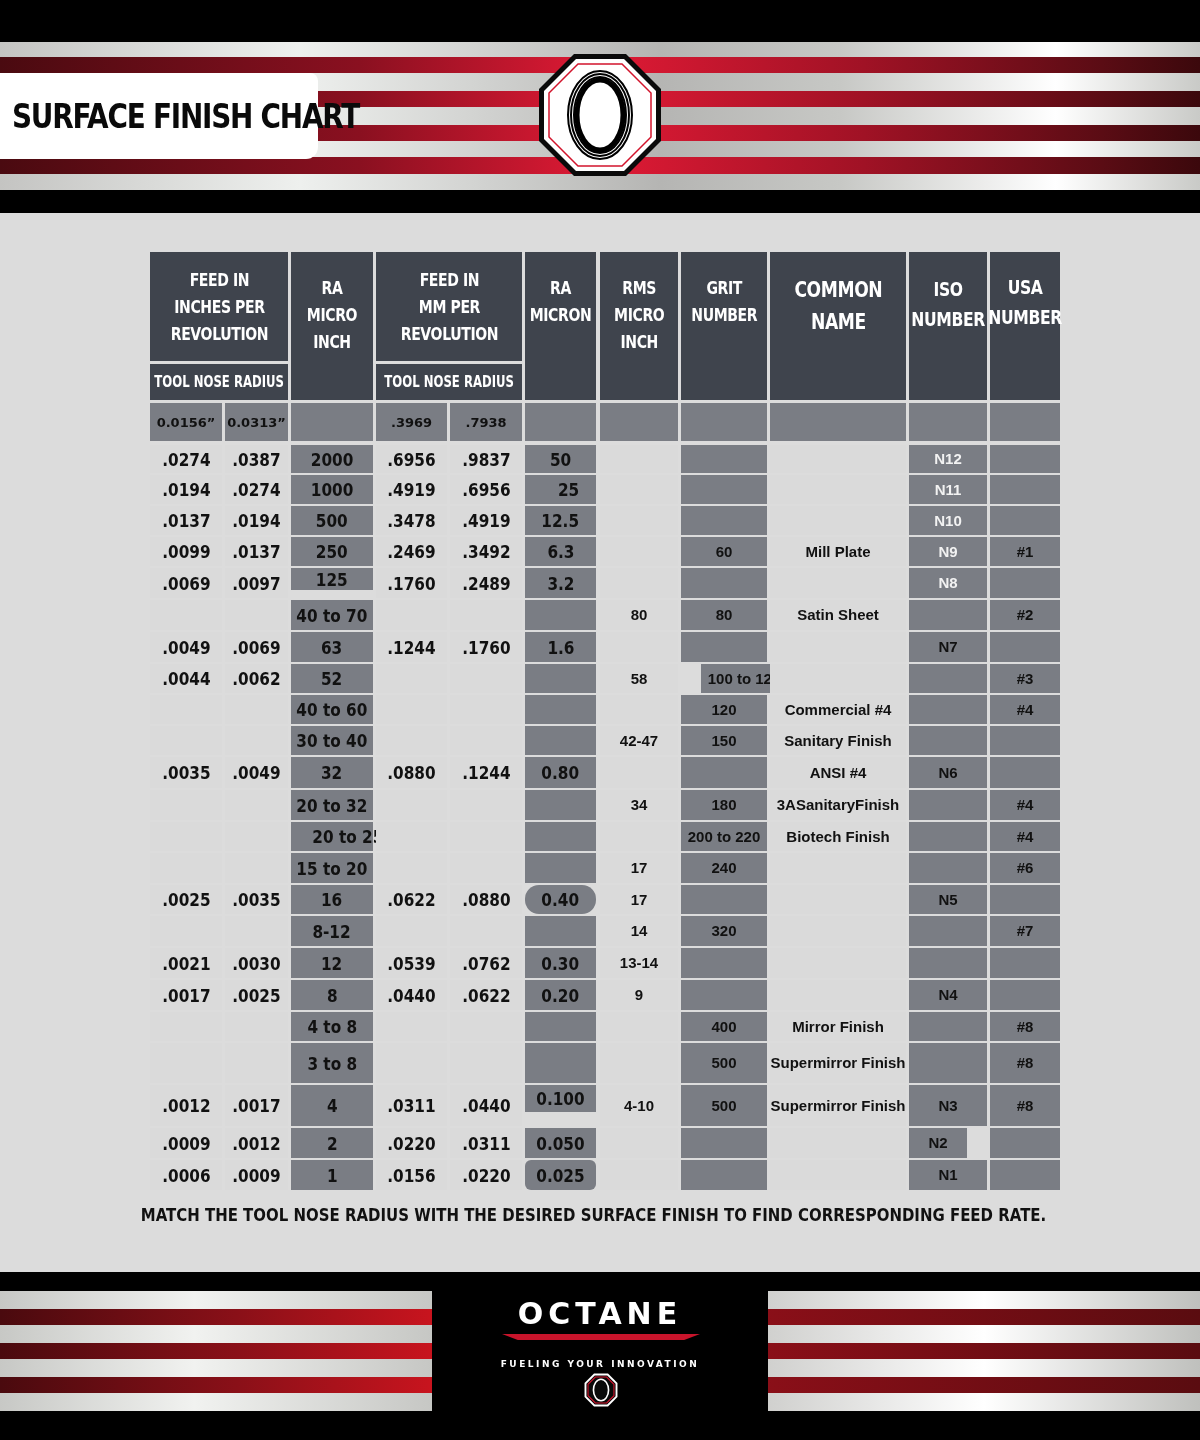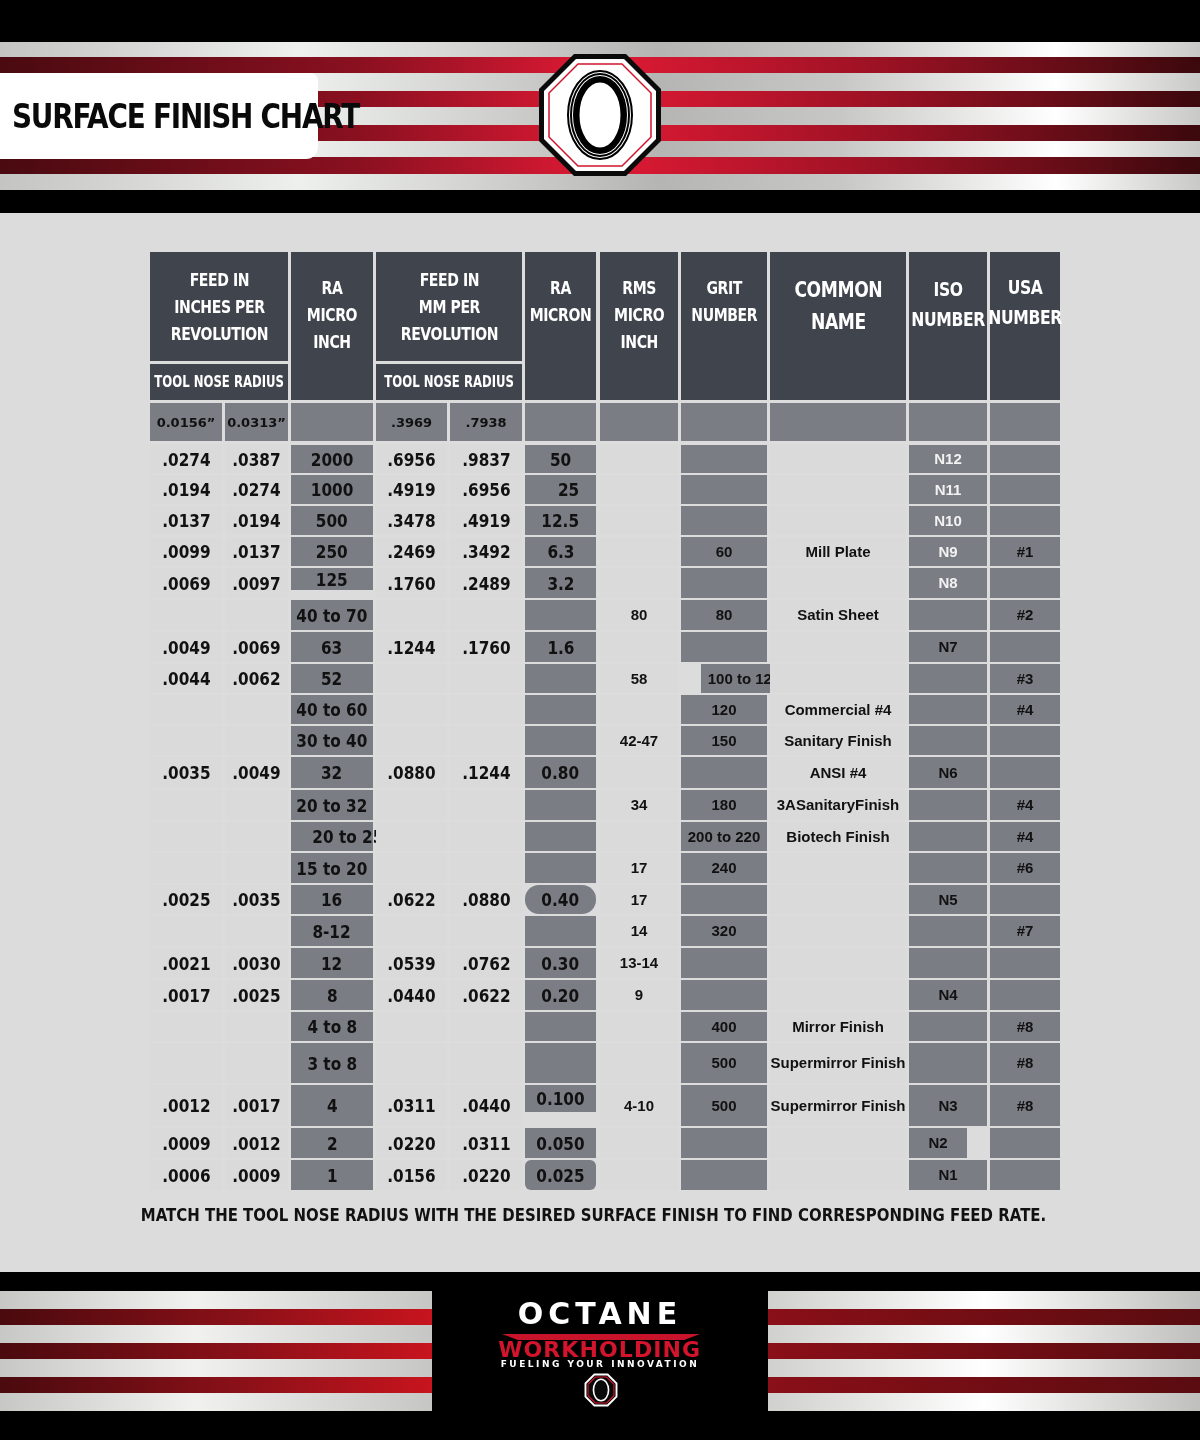--- a/index.html
+++ b/index.html
@@ -911,21 +911,20 @@
     <div class="fstripe red-r" style="top:18px;height:16px"></div>
     <div class="fstripe silver-r" style="top:34px;height:18px"></div>
     <div class="fstripe red-r" style="top:52px;height:16px"></div>
     <div class="fstripe silver-r" style="top:68px;height:18px"></div>
     <div class="fstripe red-r" style="top:86px;height:16px"></div>
     <div class="fstripe silver-r" style="top:102px;height:18px"></div>
   </div>
   <div class="brand">
     <div class="brand-name">OCTANE</div>
     <div class="brand-swoosh"></div>
-    <div class="brand-sub"><span>WORKHOLDING</span></div>
     <div class="brand-tag">FUELING YOUR INNOVATION</div>
     <svg class="brand-logo" viewBox="0 0 126 126">
       <polygon points="37,2 89,2 124,37 124,89 89,124 37,124 2,89 2,37" fill="#ffffff"></polygon>
       <polygon points="40,9 86,9 117,40 117,86 86,117 40,117 9,86 9,40" fill="#0a0a0a"></polygon>
       <polygon points="42,15 84,15 111,42 111,84 84,111 42,111 15,84 15,42" fill="none" stroke="#d2142c" stroke-width="4"></polygon>
       <ellipse cx="63" cy="63" rx="28" ry="40" fill="none" stroke="#fff" stroke-width="6"></ellipse>
       <ellipse cx="63" cy="63" rx="18" ry="30" fill="#0a0a0a"></ellipse>
     </svg>
   </div>
 </div>

